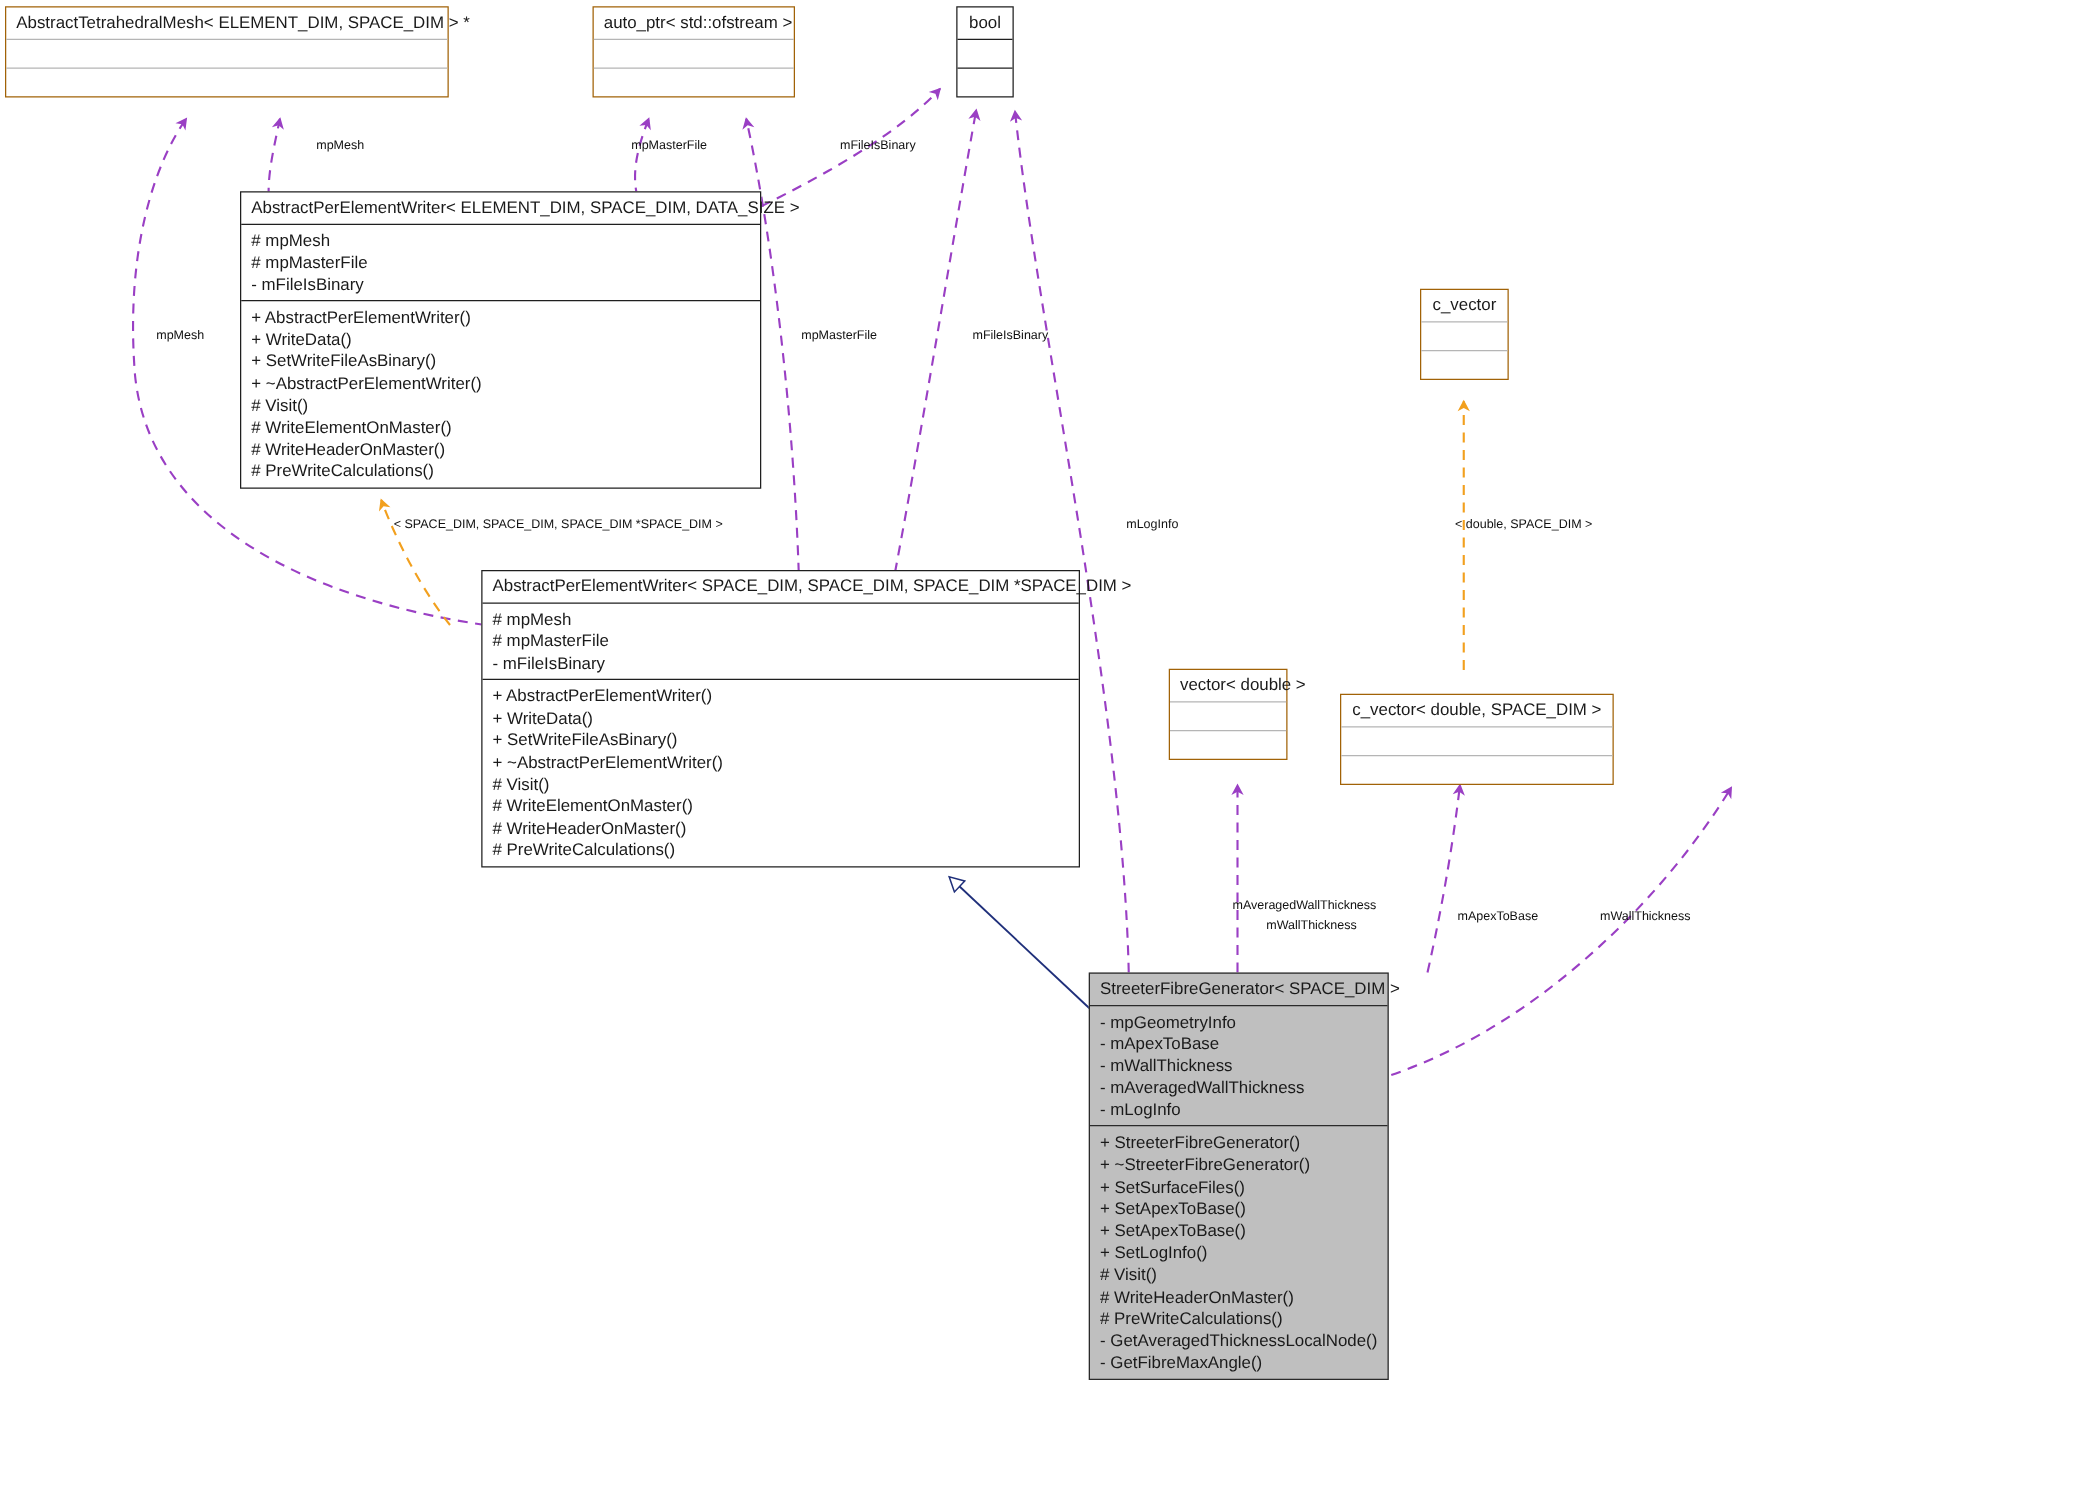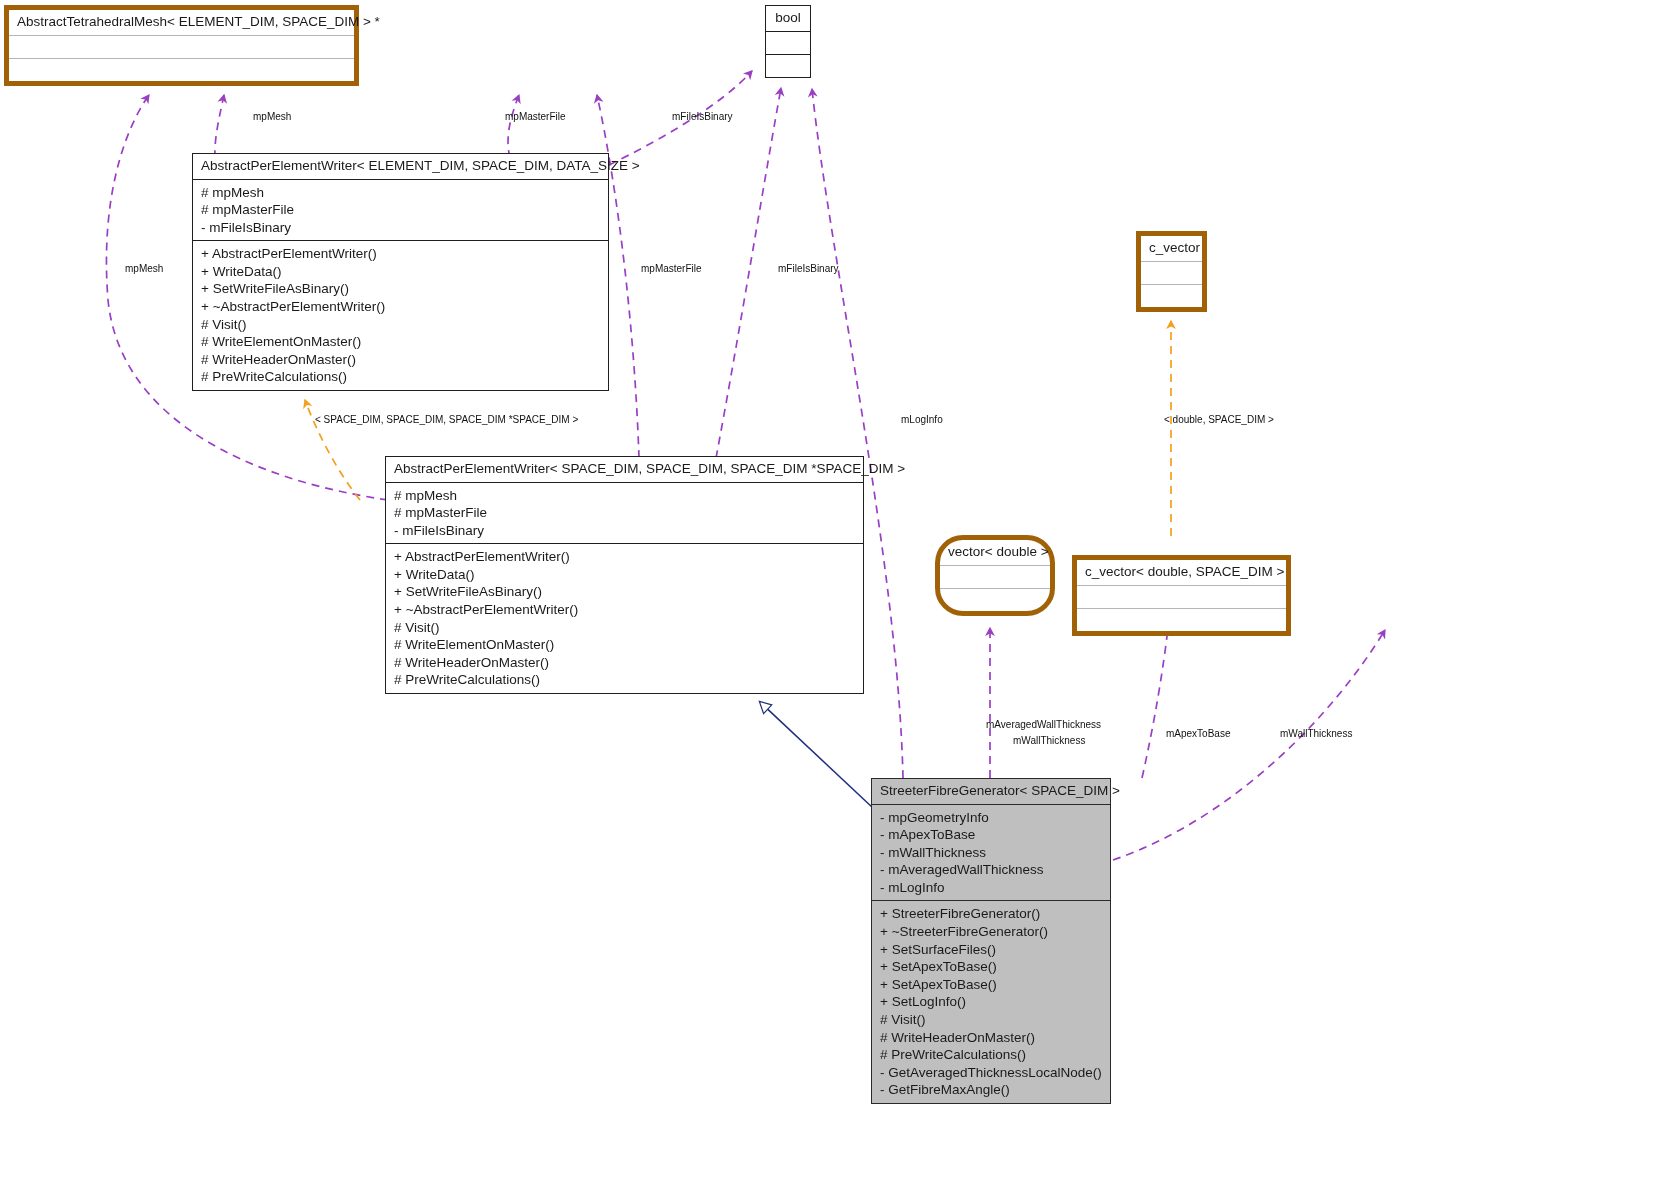--- a/index.html
+++ b/index.html
@@ -20,21 +20,21 @@
     left: 0; top: 0;
     width: 1680px;
     height: 1189px;
     pointer-events: none;
   }
   
   .uml {
     position: absolute;
     box-sizing: border-box;
     background: #ffffff;
-    border: 5px solid #a16207;
+    border: 1px solid #a16207;
     font-size: 13.5px;
     color: #1a1a1a;
     z-index: 5;
   }
   .uml .title {
     box-sizing: border-box;
     text-align: center;
     padding: 4px 8px 5px 8px;
     white-space: nowrap;
     line-height: 1.15;
@@ -130,20 +130,27 @@
   </svg>
 
   <div class="uml" style="left:4px; top:5px; width:355px;">
     <div class="title">AbstractTetrahedralMesh&lt; ELEMENT_DIM, SPACE_DIM &gt; *</div>
     <div class="sep"></div>
     <div class="cmp empty"></div>
     <div class="sep"></div>
     <div class="cmp empty"></div>
   </div>
 
+  <div class="uml" style="left:474px; top:5px; width:162px;">
+    <div class="title">auto_ptr&lt; std::ofstream &gt;</div>
+    <div class="sep"></div>
+    <div class="cmp empty"></div>
+    <div class="sep"></div>
+    <div class="cmp empty"></div>
+  </div>
 
   <div class="uml strong" style="left:765px; top:5px; width:46px;">
     <div class="title">bool</div>
     <div class="sep"></div>
     <div class="cmp empty"></div>
     <div class="sep"></div>
     <div class="cmp empty"></div>
   </div>
 
   <div class="uml" style="left:1136px; top:231px; width:71px;">
@@ -189,21 +196,21 @@
       <div>+ WriteData()</div>
       <div>+ SetWriteFileAsBinary()</div>
       <div>+ ~AbstractPerElementWriter()</div>
       <div># Visit()</div>
       <div># WriteElementOnMaster()</div>
       <div># WriteHeaderOnMaster()</div>
       <div># PreWriteCalculations()</div>
     </div>
   </div>
 
-  <div class="uml" style="left:935px; top:535px; width:120px;border-radius:28px;">
+  <div class="uml" style="left:935px; top:535px; width:95px;">
     <div class="title">vector&lt; double &gt;</div>
     <div class="sep"></div>
     <div class="cmp empty"></div>
     <div class="sep"></div>
     <div class="cmp empty"></div>
   </div>
 
   <div class="uml" style="left:1072px; top:535px; width:219px;margin-top:20px;">
     <div class="title">c_vector&lt; double, SPACE_DIM &gt;</div>
     <div class="sep"></div>

